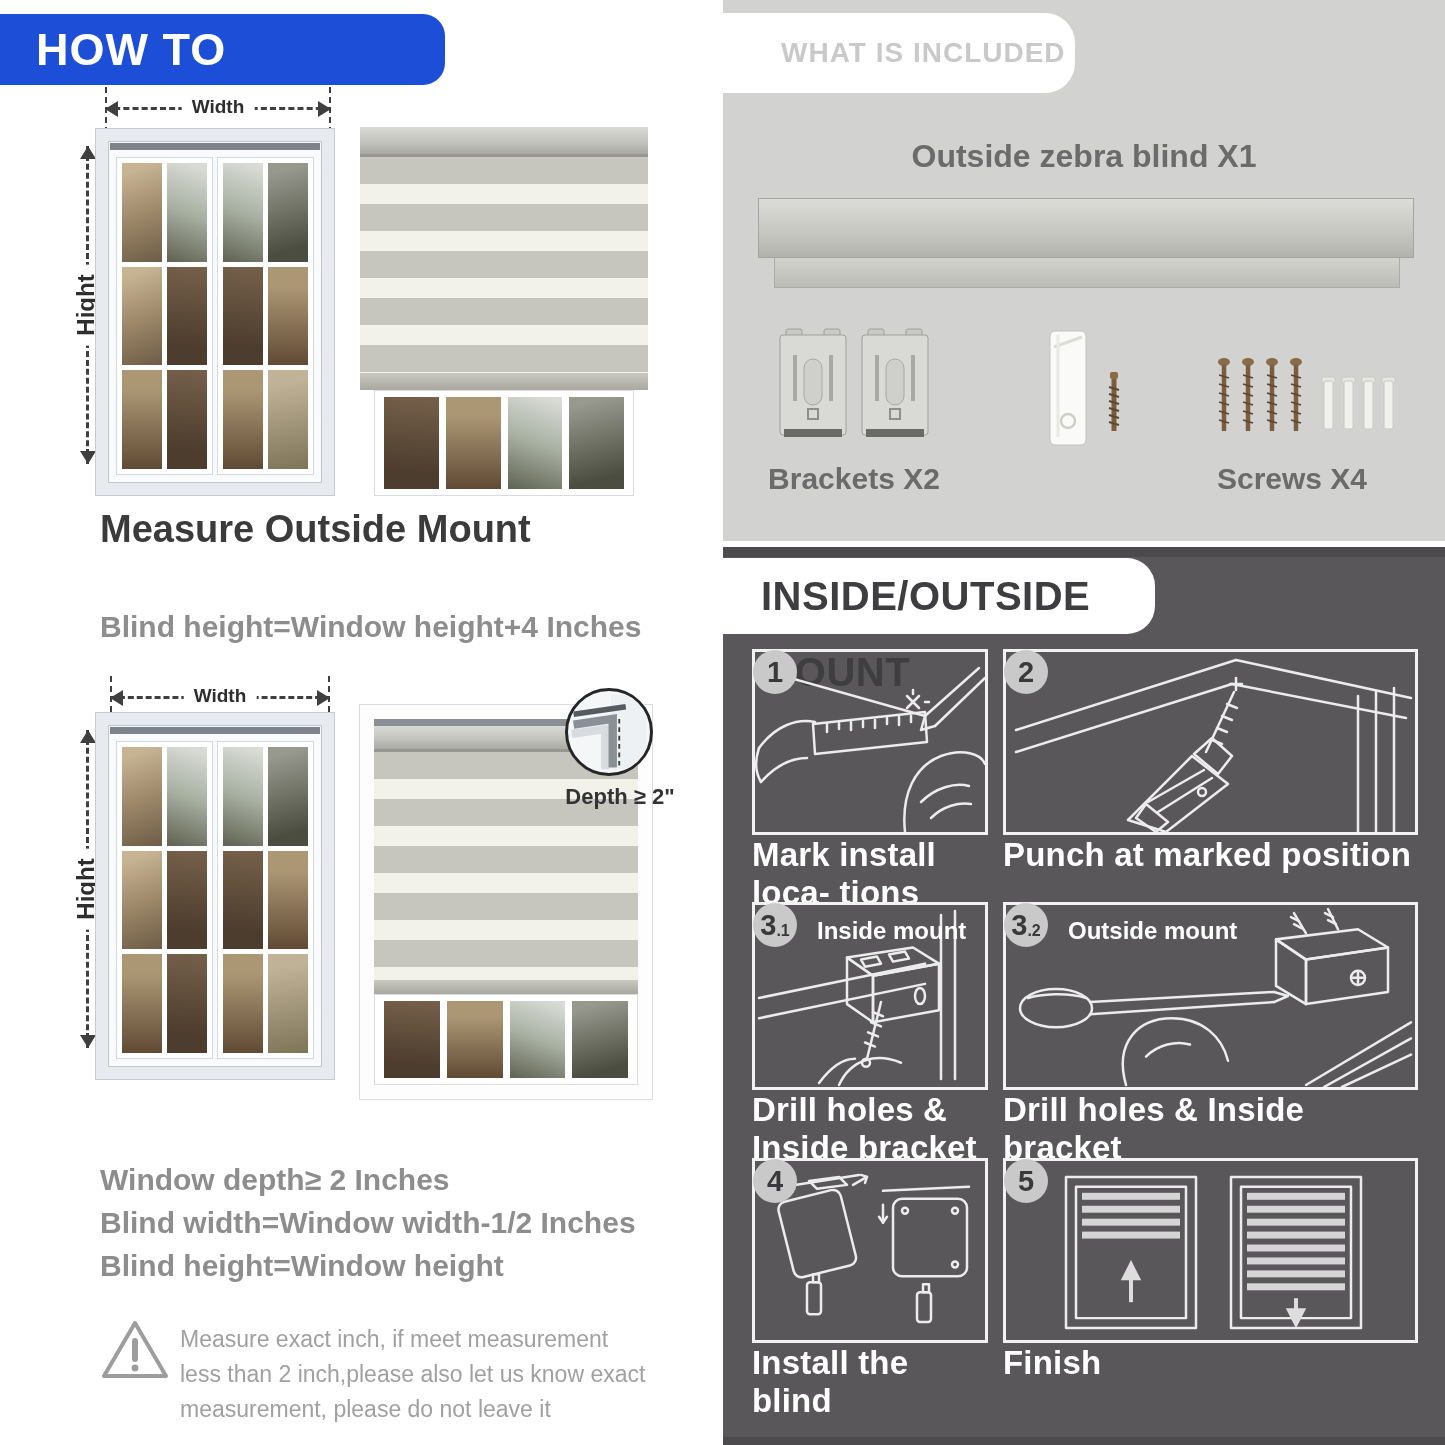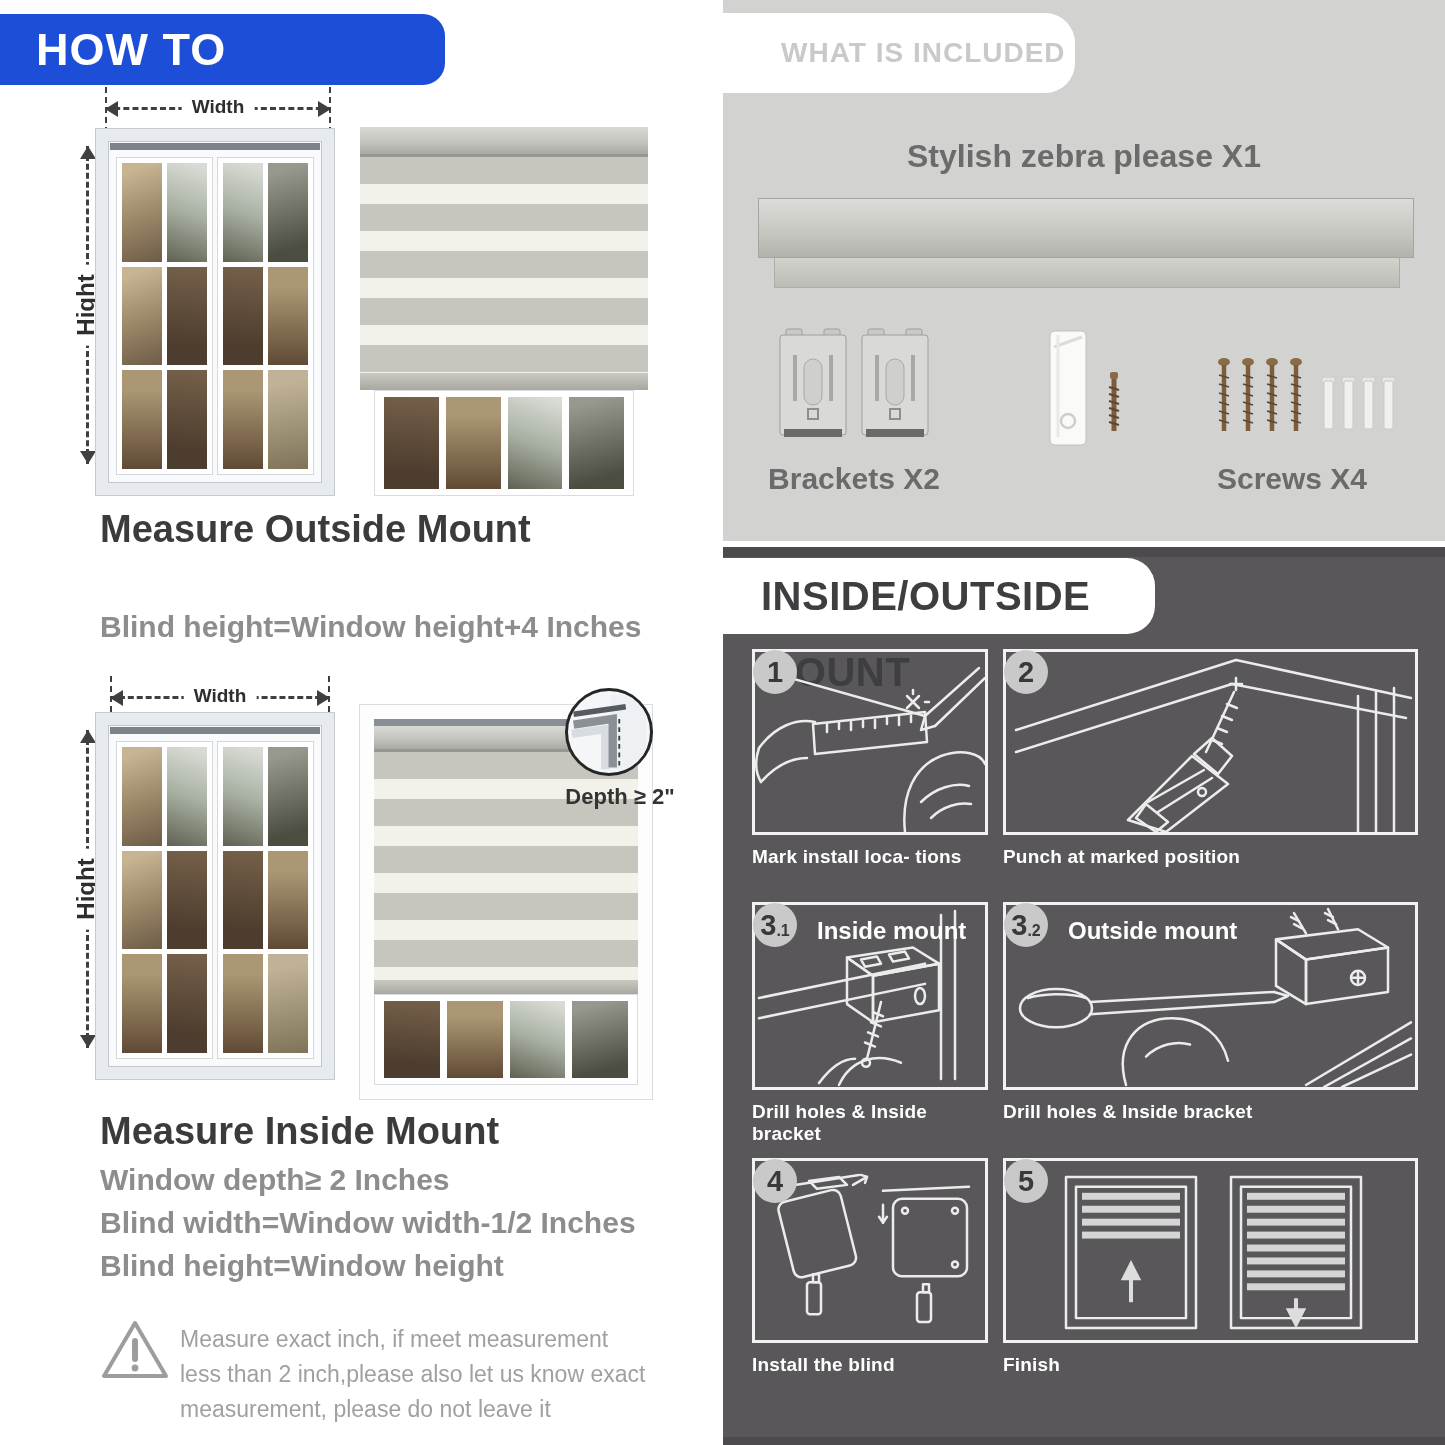--- a/index.html
+++ b/index.html
@@ -109,21 +109,21 @@
                color:#3e3d40; font-size:40px; font-weight:700; line-height:76px;
                padding-left:38px; letter-spacing:0.5px; }
   .step { position:absolute; }
   .step-panel { position:relative; width:100%; border:3px solid #f2f2f2; }
   .step-panel svg { display:block; width:100%; height:100%; }
   .badge { position:absolute; left:-2px; top:-2px; width:44px; height:44px; border-radius:50%;
            background:#c9c9c9; color:#39393b; display:flex; align-items:center; justify-content:center;
            font-weight:700; font-size:29px; }
   .badge .sub { font-size:16px; font-weight:700; align-self:flex-end; margin-bottom:7px; }
   .step-title { position:absolute; left:62px; top:12px; color:#ffffff; font-size:24px; font-weight:700; }
-  .caption { margin-top:11px; color:#ffffff; font-size:19px; font-weight:700; letter-spacing:0.2px; }
+  .caption { margin-top:1px; color:#ffffff; font-size:33px; font-weight:700; letter-spacing:0.2px; }
   .s-col1 { left:752px; width:236px; } .s-col2 { left:1003px; width:415px; }
   .s-row1 { top:649px; } .s-row2 { top:902px; } .s-row3 { top:1158px; }
   .s-row1 .step-panel { height:186px; } .s-row2 .step-panel { height:188px; } .s-row3 .step-panel { height:185px; }
   .lineart { stroke:#ececec; stroke-width:2.5; fill:none; stroke-linecap:round; stroke-linejoin:round; }
 </style>
 </head>
 <body>
 
 <div class="canvas">
 
@@ -241,37 +241,36 @@
     <svg viewBox="0 0 88 88" width="82" height="82">
       <rect x="46" y="4" width="38" height="80" fill="#eef1f4"></rect>
       <path d="M4,46 L40,41 L40,84" stroke="#d8dce0" stroke-width="9" fill="none"></path>
       <path d="M6,36 L48,30 L48,82" stroke="#8b9097" stroke-width="9" fill="none"></path>
       <path d="M6,25 L62,17" stroke="#565b61" stroke-width="6" fill="none"></path>
       <path d="M55,30 V80" stroke="#3c3c3c" stroke-width="2" stroke-dasharray="5,4" fill="none"></path>
     </svg>
   </div>
   <div class="depth-label">Depth ≥ 2"</div>
 
-  <div class="h2dark" style="left:100px; top:1110px;">Measure Inside Mount</div>
   <div class="pgray" style="left:100px; top:1163px;">Window depth≥ 2 Inches</div>
   <div class="pgray" style="left:100px; top:1206px;">Blind width=Window width-1/2 Inches</div>
   <div class="pgray" style="left:100px; top:1249px;">Blind height=Window height</div>
 
   <div class="warn-icon">
     <svg viewBox="0 0 70 64" width="70" height="64">
       <path d="M35,5 L66,58 L4,58 Z" fill="none" stroke="#9d9d9d" stroke-width="4" stroke-linejoin="round"></path>
       <line x1="35" y1="23" x2="35" y2="41" stroke="#9d9d9d" stroke-width="6" stroke-linecap="round"></line>
       <circle cx="35" cy="50" r="3.4" fill="#9d9d9d"></circle>
     </svg>
   </div>
   <div class="warn-text">Measure exact inch, if meet measurement less than 2 inch,please also let us know exact measurement, please do not leave it</div>
 
   <div class="panel-light"></div>
   <div class="included-box">WHAT IS INCLUDED</div>
-  <div class="product-label">Stylish zebra please X1</div>
+  <div class="product-label">Outside zebra blind X1</div>
   <div class="hr-bar1"></div>
   <div class="hr-bar2"></div>
 
   <svg class="parts-svg" viewBox="0 0 690 132">
 
     <g>
       <g transform="translate(40,8)">
         <rect x="6" y="-4" width="16" height="10" rx="2" fill="#c9c9c6" stroke="#a09f9b"></rect>
         <rect x="44" y="-4" width="16" height="10" rx="2" fill="#c9c9c6" stroke="#a09f9b"></rect>
         <rect x="0" y="2" width="66" height="100" rx="3" fill="#d9d9d6" stroke="#a09f9b"></rect>

